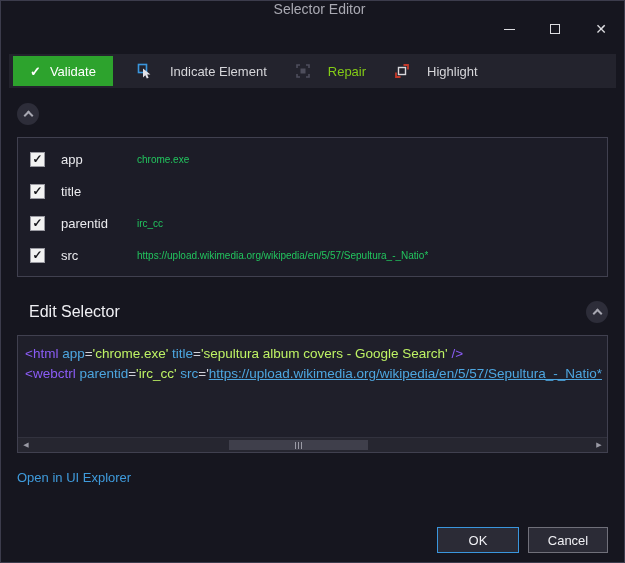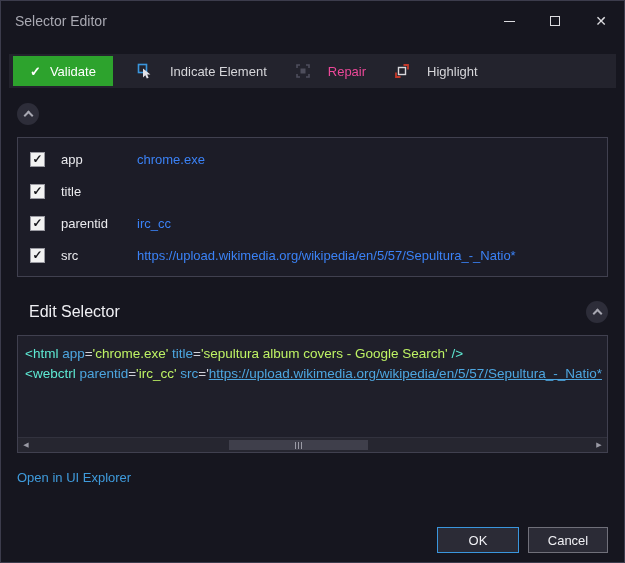--- a/index.html
+++ b/index.html
@@ -14,20 +14,21 @@
     background:#16161f;
     border:1px solid #3c3c4c;
     overflow:hidden;
     color:#e4e4e8;
   }
   
   .titlebar {
     height:40px;
     display:flex; align-items:center;
     padding-left:14px;
+    flex-direction:column;
   }
   .titlebar .title { font-size:14px; color:#a9a9b2; }
   .win-controls { margin-left:auto; display:flex; height:100%; }
   .win-btn {
     width:46px; height:100%;
     background:transparent; border:none;
     color:#dcdce0; cursor:pointer;
     display:flex; align-items:center; justify-content:center;
     font-size:14px; font-family:inherit;
   }
@@ -51,21 +52,21 @@
     display:flex; align-items:center; gap:9px;
     cursor:pointer;
   }
   .btn-validate .check-icon { font-size:13px; font-weight:bold; }
   .tool-btn {
     background:transparent; border:none;
     color:#d6d6da; font-size:13px; font-family:inherit;
     display:flex; align-items:center; gap:17px;
     cursor:pointer; height:30px; padding:0 4px;
   }
-  .tool-btn.disabled { color:#ec4899; cursor:default; }
+  .tool-btn.disabled { color:#84cc16; cursor:default; }
   .tool-btn .icon { display:flex; align-items:center; }
   
   .section-header {
     margin:15px 16px 12px 16px;
     display:flex; align-items:center; justify-content:space-between;
   }
   .section-title { font-size:16px; color:#f0f0f4; padding-left:12px; }
   .collapse-btn {
     width:22px; height:22px; border-radius:50%;
     background:#2d2d39; border:none; cursor:pointer;
@@ -84,35 +85,35 @@
     padding:5px 0;
   }
   .attr-row { height:32px; display:flex; align-items:center; padding:0 12px; }
   .checkbox {
     width:15px; height:15px; flex:0 0 15px;
     background:#f2f2f2; border:1px solid #9a9aa2;
     color:#15151a; font-size:12px; line-height:13px; text-align:center;
     font-weight:bold; cursor:pointer;
   }
   .attr-name  { margin-left:16px; width:76px; font-size:13px; color:#eaeaee; }
-  .attr-value { font-size:13px; color:#3b82f6; white-space:nowrap; overflow:hidden; }
+  .attr-value { font-size:10px; color:#22c55e; white-space:nowrap; overflow:hidden; }
   
   .sel-wrap { margin-top:24px; }
   .selector-panel {
     margin:0 16px;
     height:118px;
     background:#1f1f2a;
     border:1px solid #40404f;
     position:relative;
     overflow:hidden;
     cursor:text;
   }
   .code { padding:8px 7px; font-size:13.5px; line-height:20px; white-space:nowrap; }
   .code-line { white-space:nowrap; }
-  .tok-tag   { color:#5eead4;text-align:center; }
+  .tok-tag   { color:#8b5cf6;text-align:center; }
   .tok-plain { color:#d2d2da; }
   .tok-attr  { color:#4da6e0; }
   .tok-val   { color:#bef264; }
   .tok-url   { color:#4da6e0; text-decoration:underline; }
   .hscroll {
     position:absolute; left:0; right:0; bottom:0; height:15px;
     background:#262630; border-top:1px solid #32323e;
     display:flex; align-items:stretch;
   }
   .scroll-arrow {

